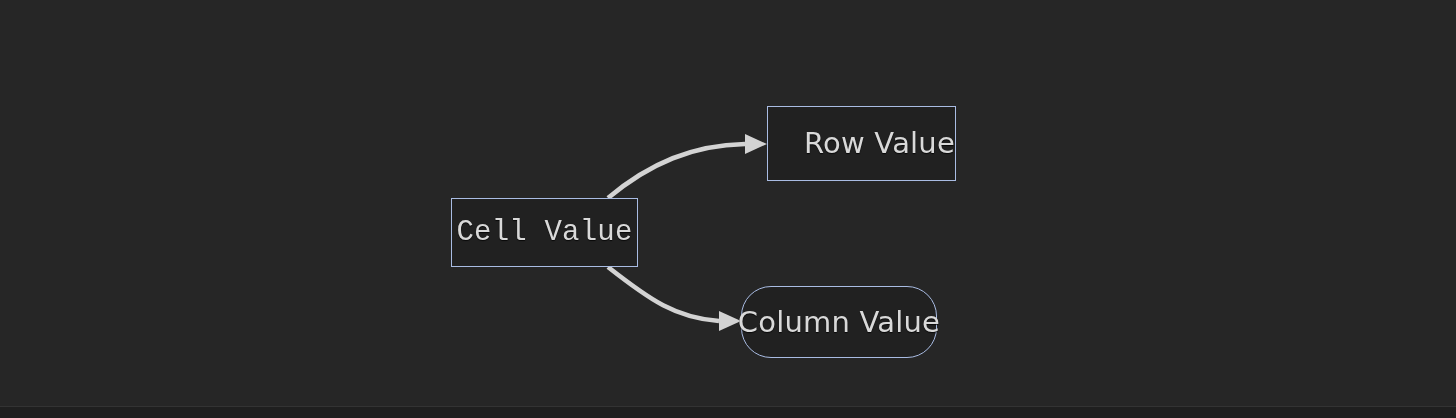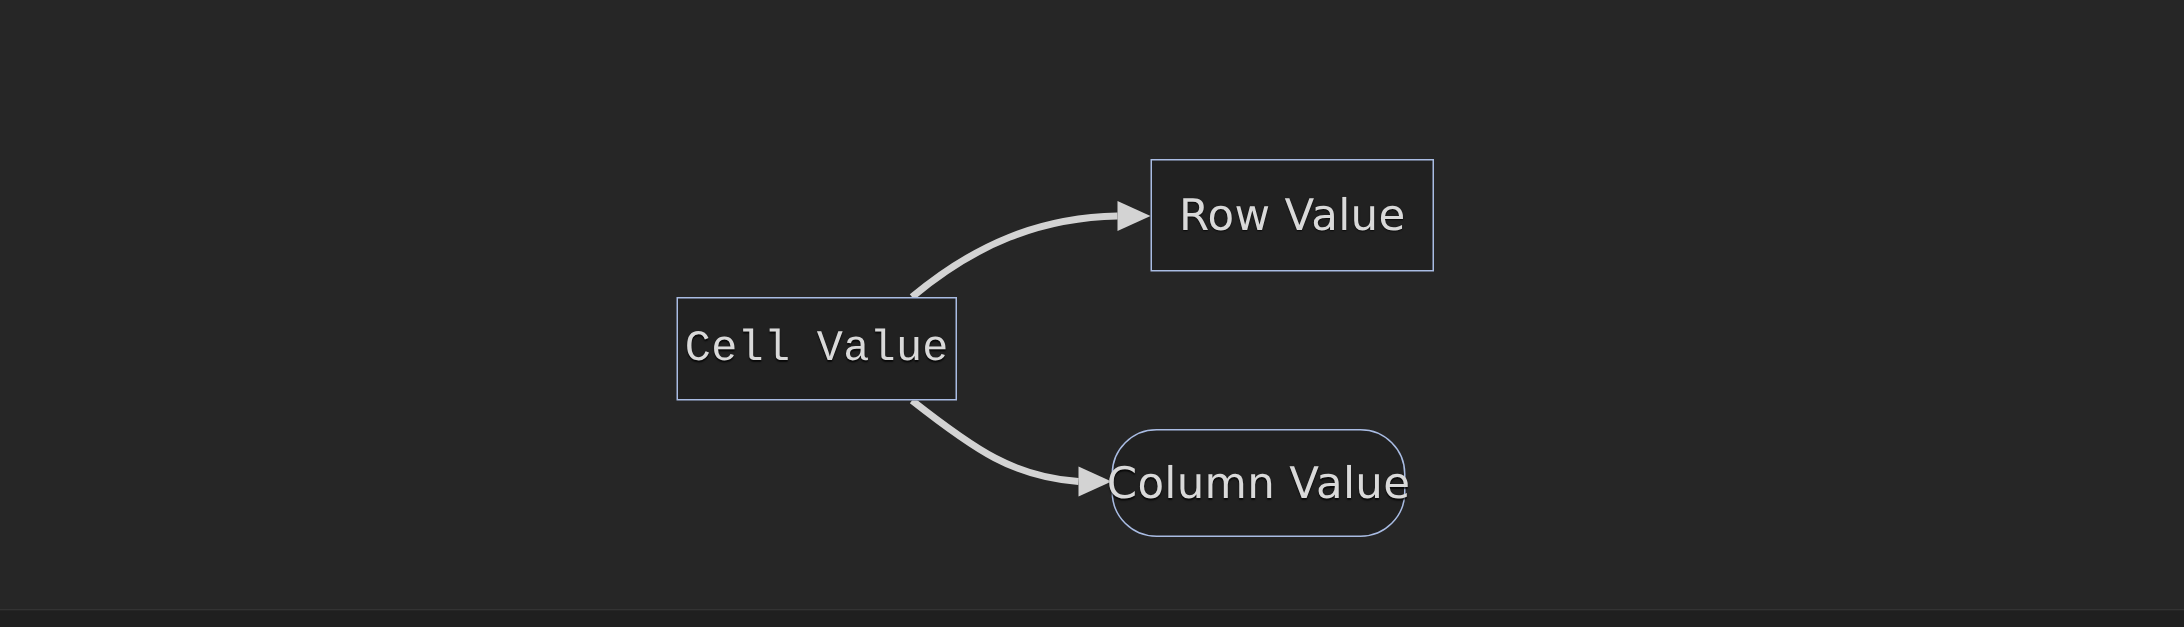--- a/index.html
+++ b/index.html
@@ -53,20 +53,21 @@
     top: 198px;
     width: 187px;
     height: 69px;
     font-family: Liberation Mono, monospace;
   }
   #node-row {
     left: 767px;
     top: 106px;
     width: 189px;
     height: 75px;
+    justify-content: flex-end;
   }
   #node-column {
     left: 741px;
     top: 286px;
     width: 196px;
     height: 72px;
     border-radius: 30px;
   }
   .edge-path {
     fill: none;

